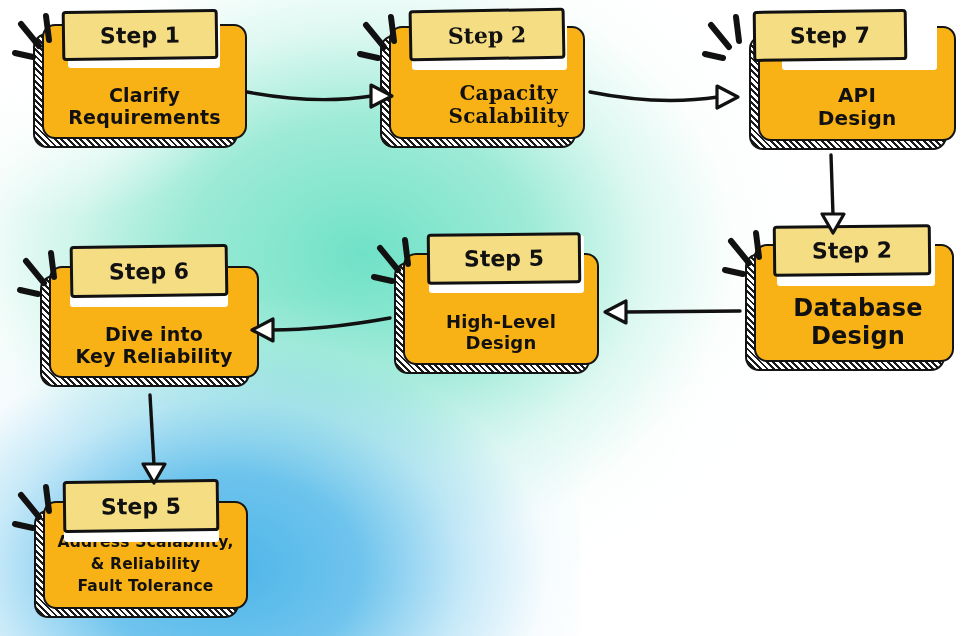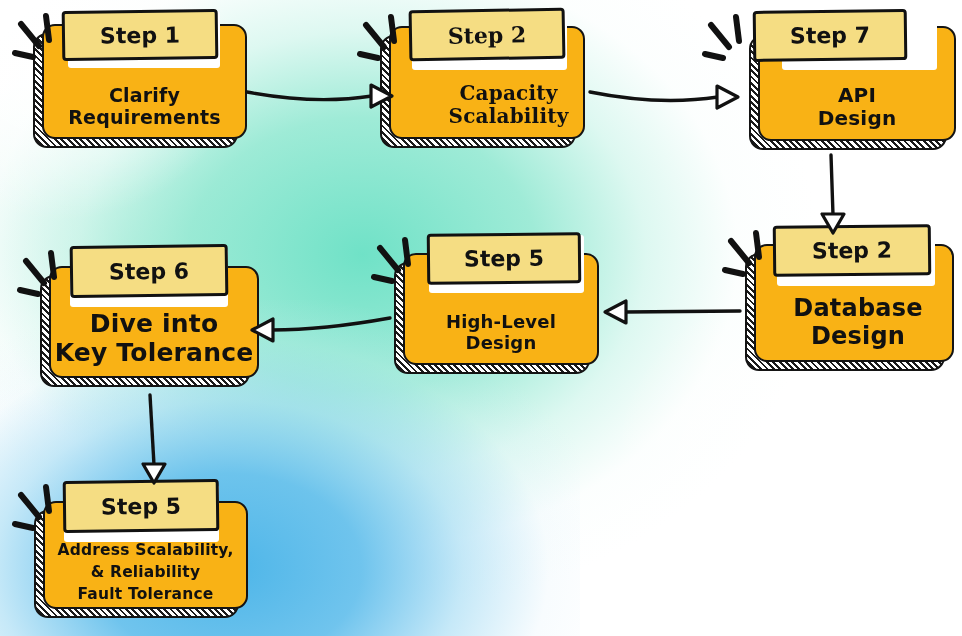--- a/index.html
+++ b/index.html
@@ -182,35 +182,35 @@
     </div>
     <div class="tab-shadow" style="left:35px;top:-27px;width:155px;height:58px;"></div>
   </div>
   <div class="tab" id="tab-5" style="left:427px;top:233px;width:148px;height:45px;font-size:22px;transform:rotate(-0.6deg);">
     <span class="tlabel">Step 5</span>
   </div>
 
   <div class="card" id="card-6" style="left:40px;top:275px;width:210px;height:112px;">
     <div class="shadow"></div>
     <div class="body">
-      <div class="body-text" style="font-size:25px;">
+      <div class="body-text" style="font-size:19px;">
         <div>Dive into</div>
-        <div>Key Tolerance</div>
+        <div>Key Reliability</div>
       </div>
     </div>
     <div class="tab-shadow" style="left:30px;top:-26px;width:158px;height:58px;"></div>
   </div>
   <div class="tab" id="tab-6" style="left:70px;top:245px;width:152px;height:46px;font-size:22px;transform:rotate(-0.8deg);">
     <span class="tlabel">Step 6</span>
   </div>
 
   <div class="card" id="card-7" style="left:34px;top:510px;width:205px;height:108px;">
     <div class="shadow"></div>
     <div class="body">
-      <div class="body-text" style="font-size:15.5px;line-height:1.42;padding-bottom:2px;">
+      <div class="body-text" style="font-size:15.5px;line-height:1.42;padding-bottom:10px;">
         <div>Address Scalability,</div>
         <div>&amp; Reliability</div>
         <div>Fault Tolerance</div>
       </div>
     </div>
     <div class="tab-shadow" style="left:30px;top:-25px;width:155px;height:57px;"></div>
   </div>
   <div class="tab" id="tab-7" style="left:63px;top:480px;width:150px;height:46px;font-size:22px;transform:rotate(-0.7deg);">
     <span class="tlabel">Step 5</span>
   </div>

